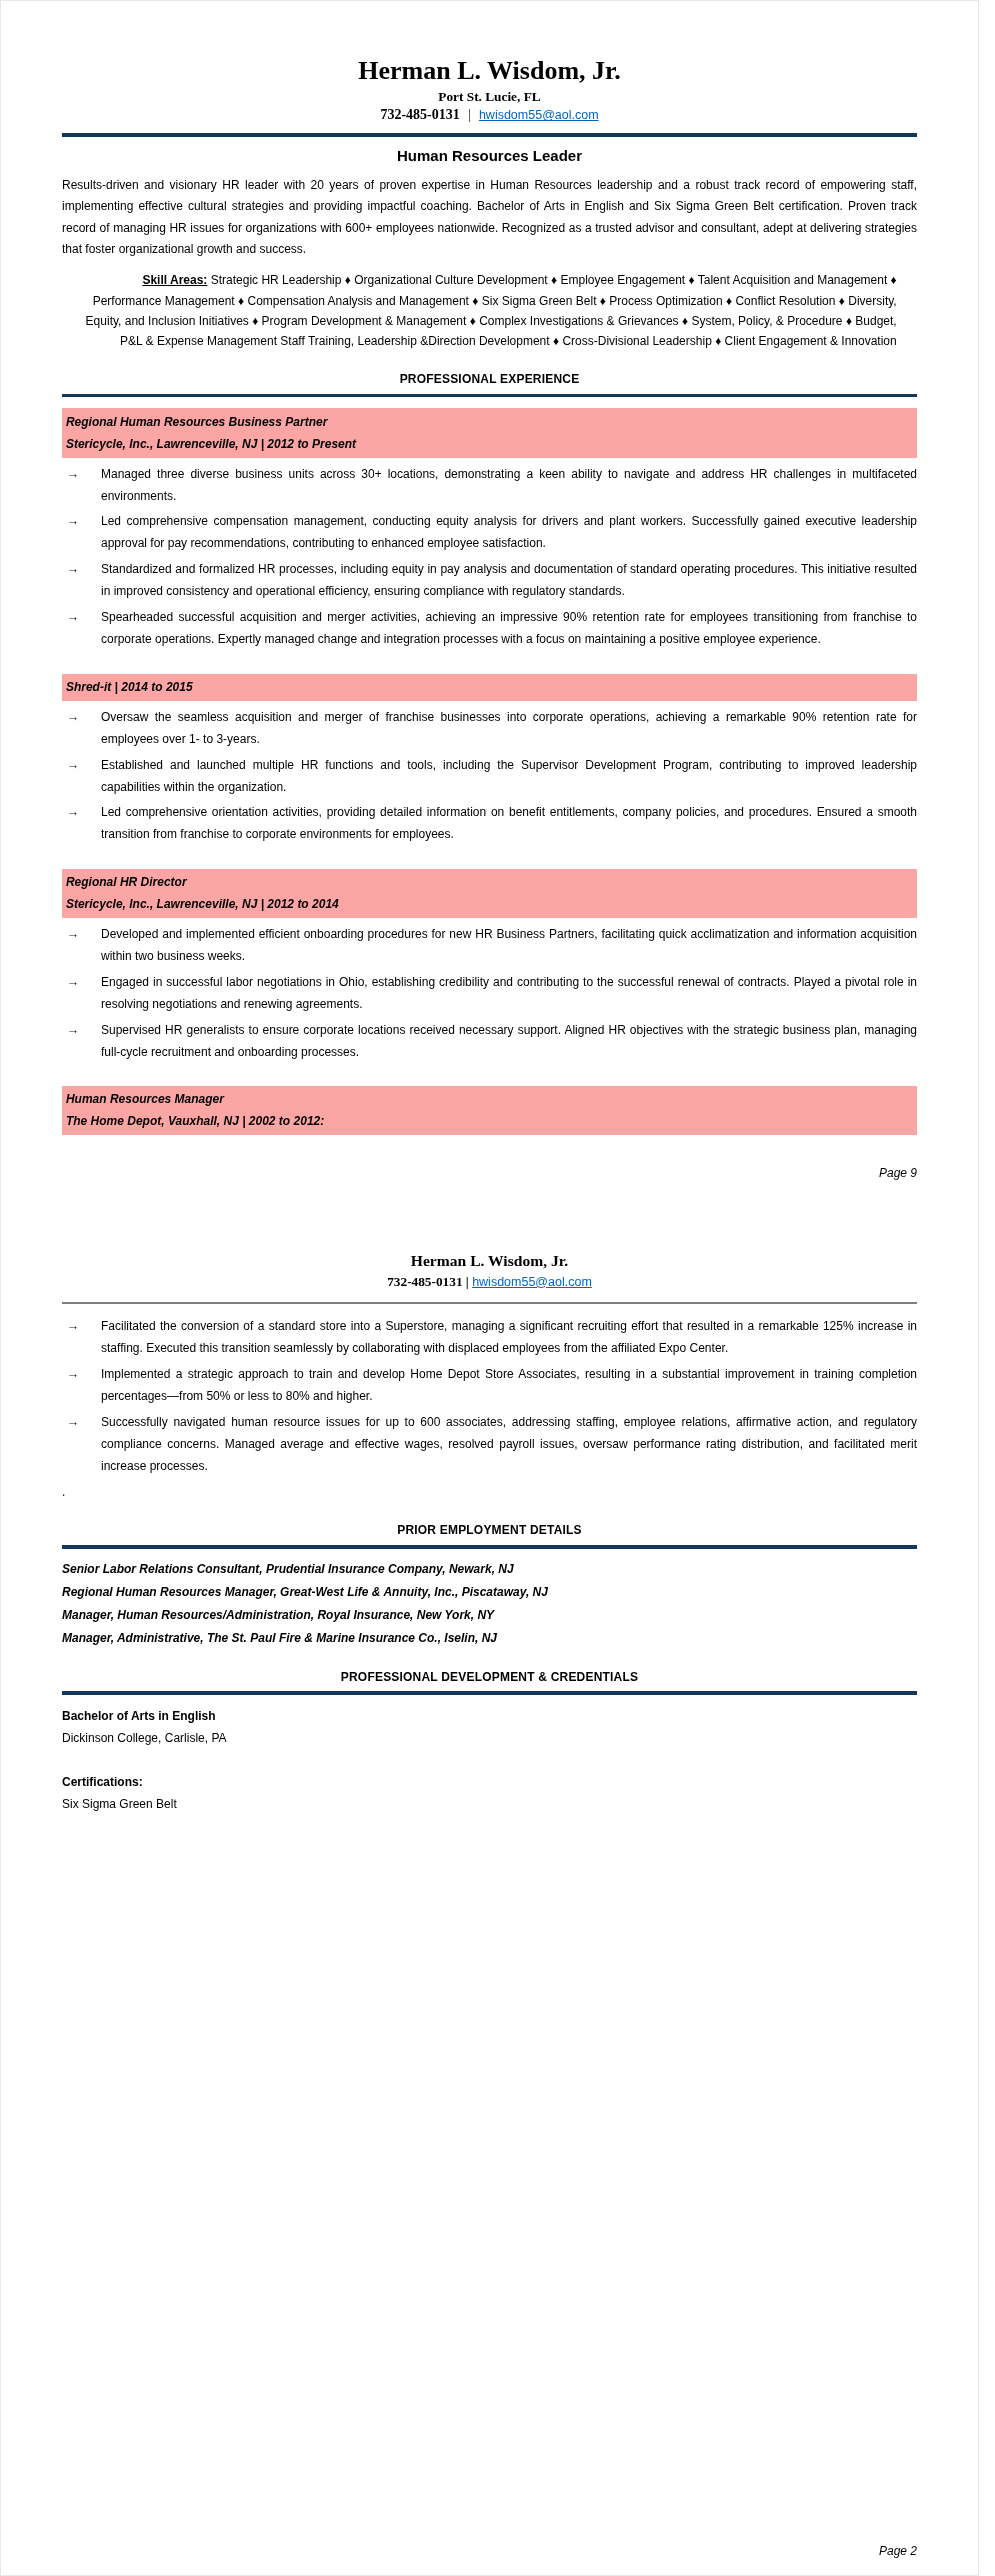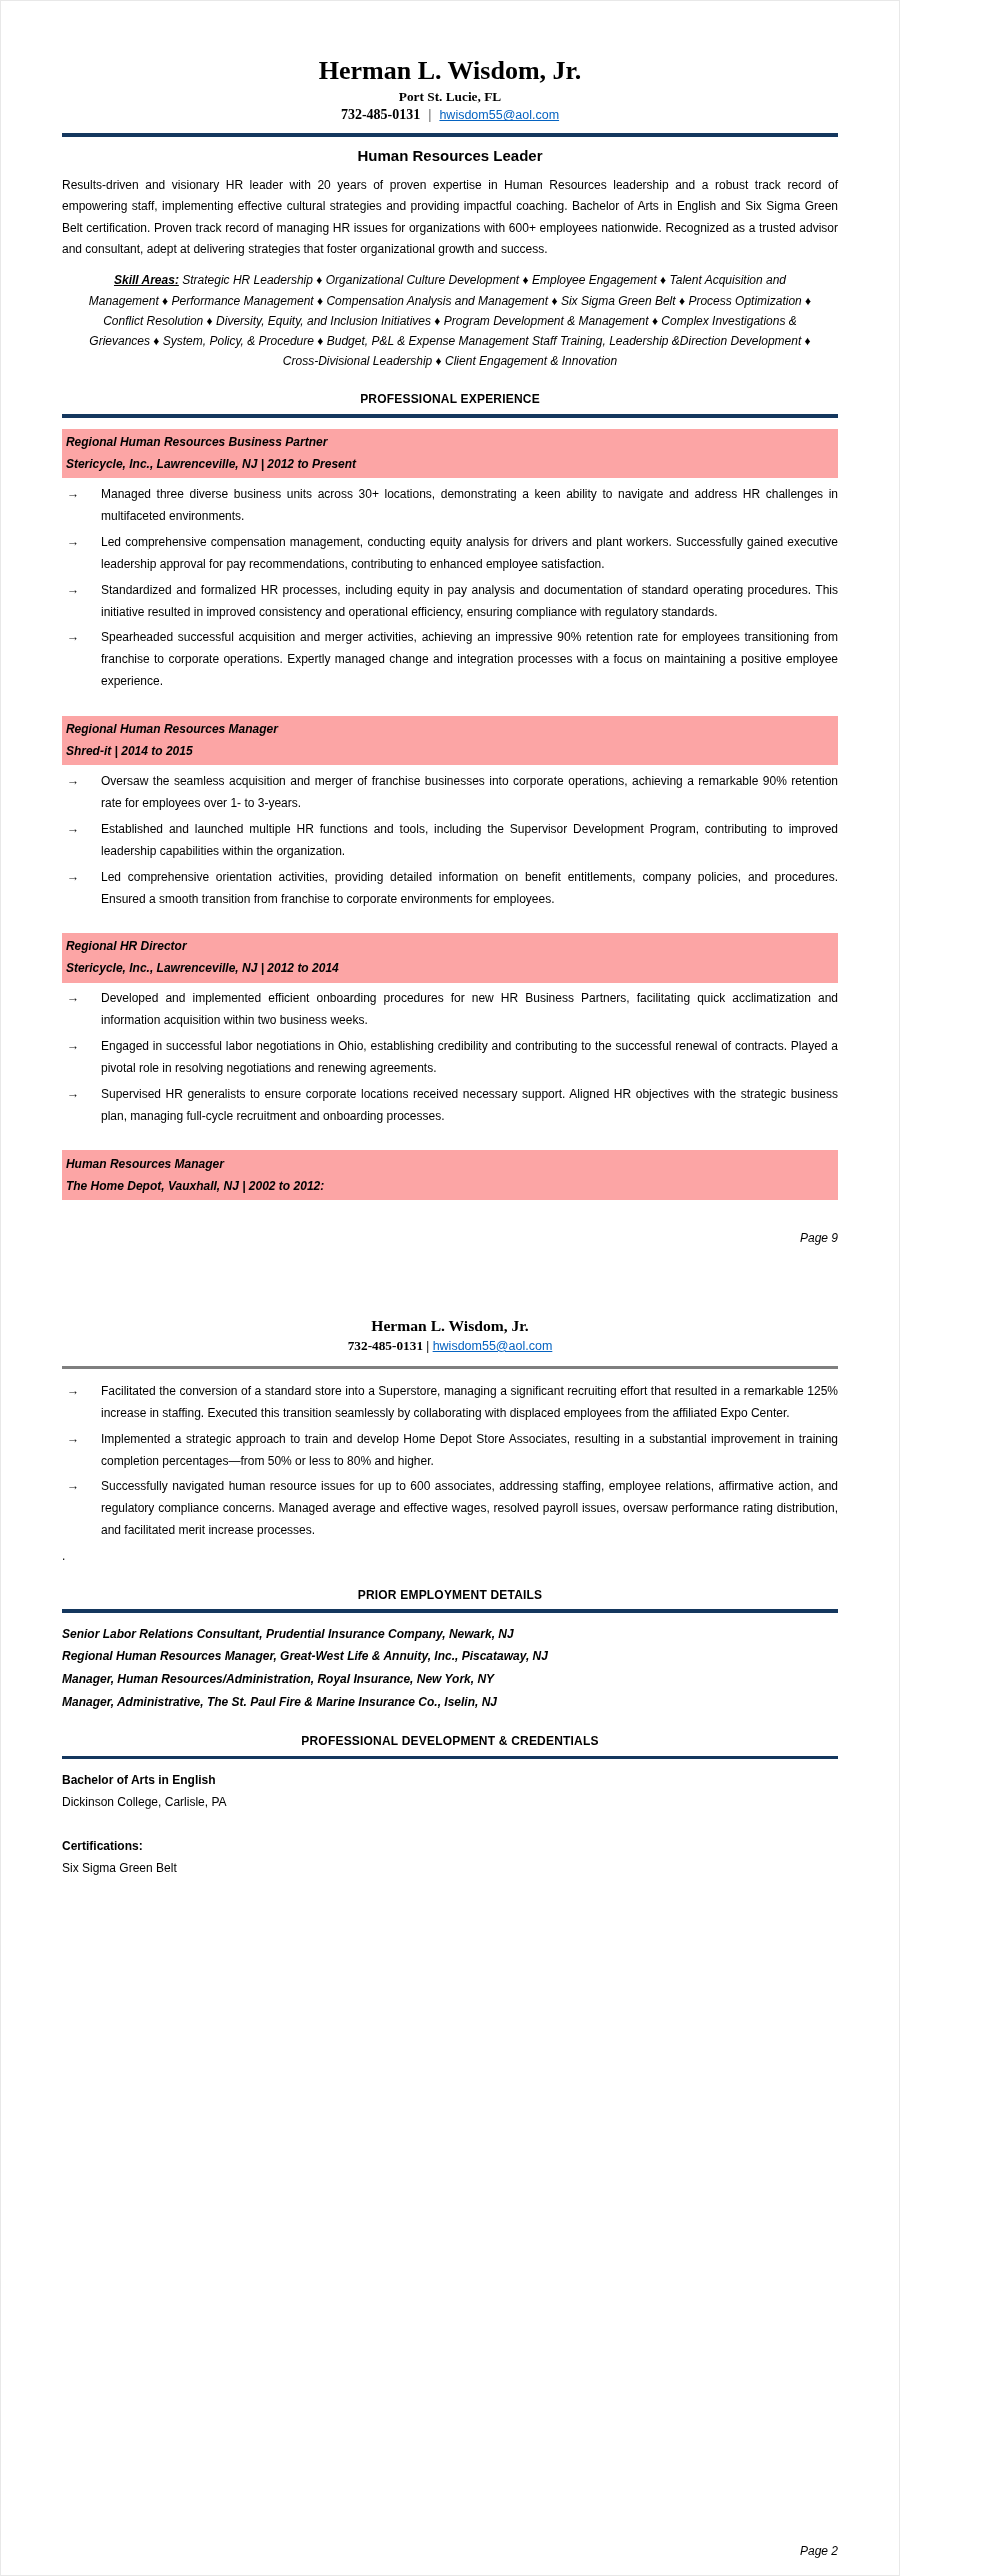--- a/index.html
+++ b/index.html
@@ -4,21 +4,21 @@
 <style>
   * { margin: 0; padding: 0; box-sizing: border-box; }
   html, body { background: #ffffff; }
   body {
     width: 996px;
     font-family: "Liberation Sans", sans-serif;
     color: #000000;
   }
   .doc {
     position: relative;
-    width: 900px;
+    width: 979px;
     min-height: 2576px;
     padding: 0 61px;
     border: 0.8px solid #e8e8e8;
     background: #ffffff;
   }
   .serif { font-family: "Liberation Serif", serif; }
 
   
   .p1-name {
     margin-top: 55px;
@@ -72,22 +72,21 @@
     font-size: 12px;
     line-height: 21.5px;
     text-align: justify;
   }
 
   .skills {
     margin-top: 9.4px;
     padding: 0 20.3px;
     font-size: 12px;
     line-height: 20.3px;
-    font-style: italic;
-    text-align: center;
+    text-align: right;
   }
   .skills-label {
     font-weight: bold;
     text-decoration: underline;
   }
 
   .section-head {
     margin-top: 20.3px;
     font-size: 12px;
     font-weight: bold;
@@ -220,21 +219,20 @@
       </div>
       <div class="bullet">
         <span class="arrow">→</span>
         <span class="btext">Spearheaded successful acquisition and merger activities, achieving an impressive 90% retention rate for employees transitioning from franchise to corporate operations. Expertly managed change and integration processes with a focus on maintaining a positive employee experience.</span>
       </div>
     </div>
   </section>
 
   <section class="job job-gap">
     <div class="job-head">
-      <div>Regional Human Resources Manager</div>
       <div>Shred-it | 2014 to 2015</div>
     </div>
     <div class="bullets">
       <div class="bullet">
         <span class="arrow">→</span>
         <span class="btext">Oversaw the seamless acquisition and merger of franchise businesses into corporate operations, achieving a remarkable 90% retention rate for employees over 1- to 3-years.</span>
       </div>
       <div class="bullet">
         <span class="arrow">→</span>
         <span class="btext">Established and launched multiple HR functions and tools, including the Supervisor Development Program, contributing to improved leadership capabilities within the organization.</span>

